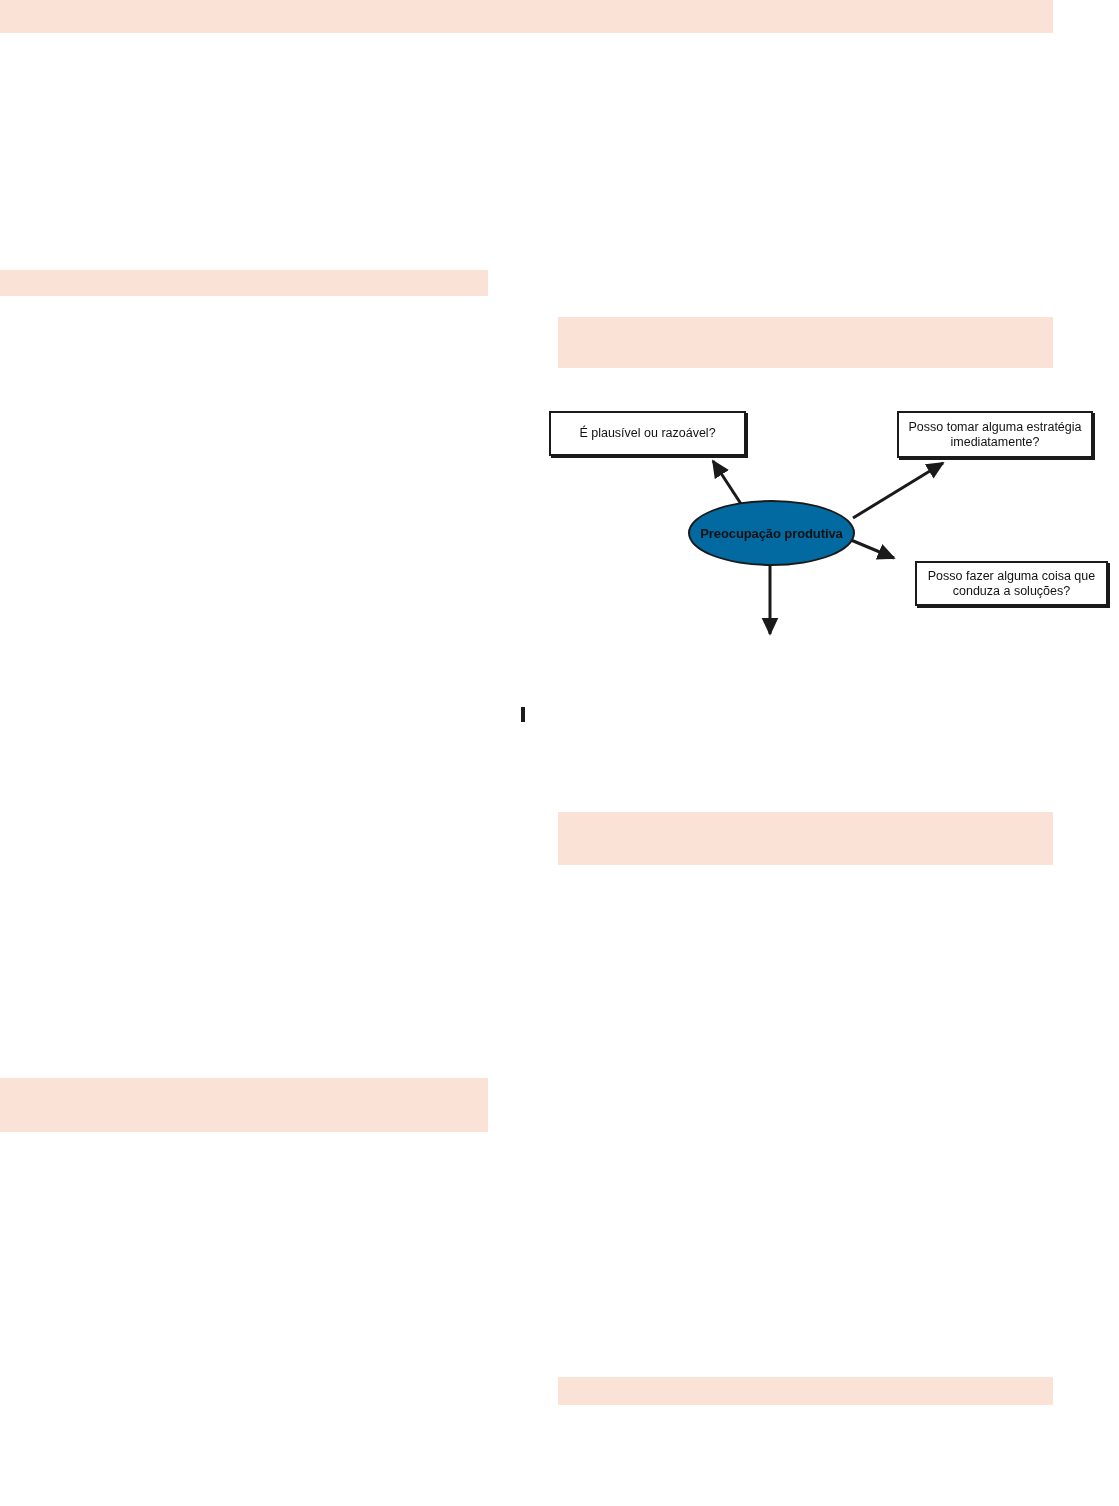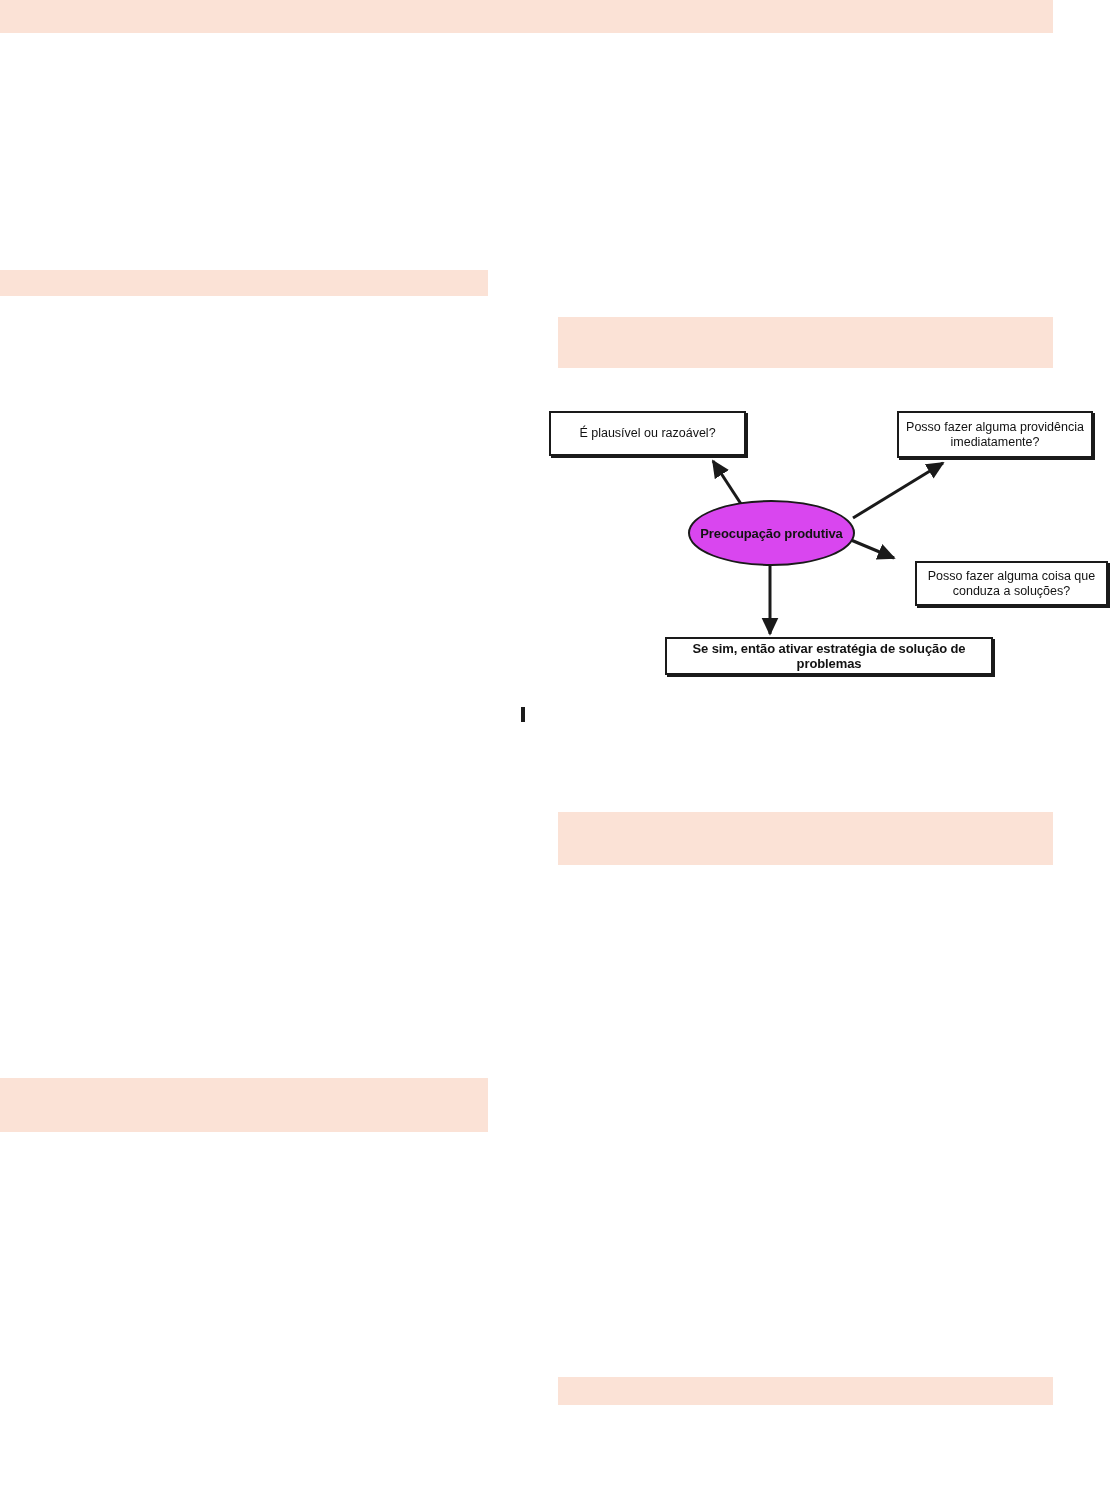--- a/index.html
+++ b/index.html
@@ -69,21 +69,21 @@
     letter-spacing: -0.1px;
   }
 
   #node-ellipse {
     position: absolute;
     left: 688px; top: 500px;
     width: 167px; height: 66px;
     box-sizing: border-box;
     border: 2px solid #1a1a1a;
     border-radius: 50%;
-    background: #d946ef;
+    background: #0369a1;
     display: flex;
     align-items: center;
     justify-content: center;
     font-size: 13px;
     font-weight: bold;
     color: #121212;
     letter-spacing: -0.1px;
     white-space: nowrap;
   }
 
@@ -125,30 +125,27 @@
     <line x1="851" y1="540" x2="894" y2="558" stroke="#1a1a1a" stroke-width="3" marker-end="url(#arrowhead)"></line>
 
     <line x1="770" y1="566" x2="770" y2="634" stroke="#1a1a1a" stroke-width="3" marker-end="url(#arrowhead)"></line>
   </svg>
 
   <div class="dbox" id="box-plausible">
     <span>É plausível ou razoável?</span>
   </div>
 
   <div class="dbox" id="box-providencia">
-    <span>Posso fazer alguma providência imediatamente?</span>
+    <span>Posso tomar alguma estratégia imediatamente?</span>
   </div>
 
   <div class="dbox" id="box-solucoes">
     <span>Posso fazer alguma coisa que conduza a soluções?</span>
   </div>
 
-  <div class="dbox" id="box-estrategia">
-    <span>Se sim, então ativar estratégia de solução de problemas</span>
-  </div>
 
   <div id="node-ellipse">
     <span>Preocupação produtiva</span>
   </div>
 
   <div id="caret-artifact"></div>
 
 </div>
 
 </body></html>

